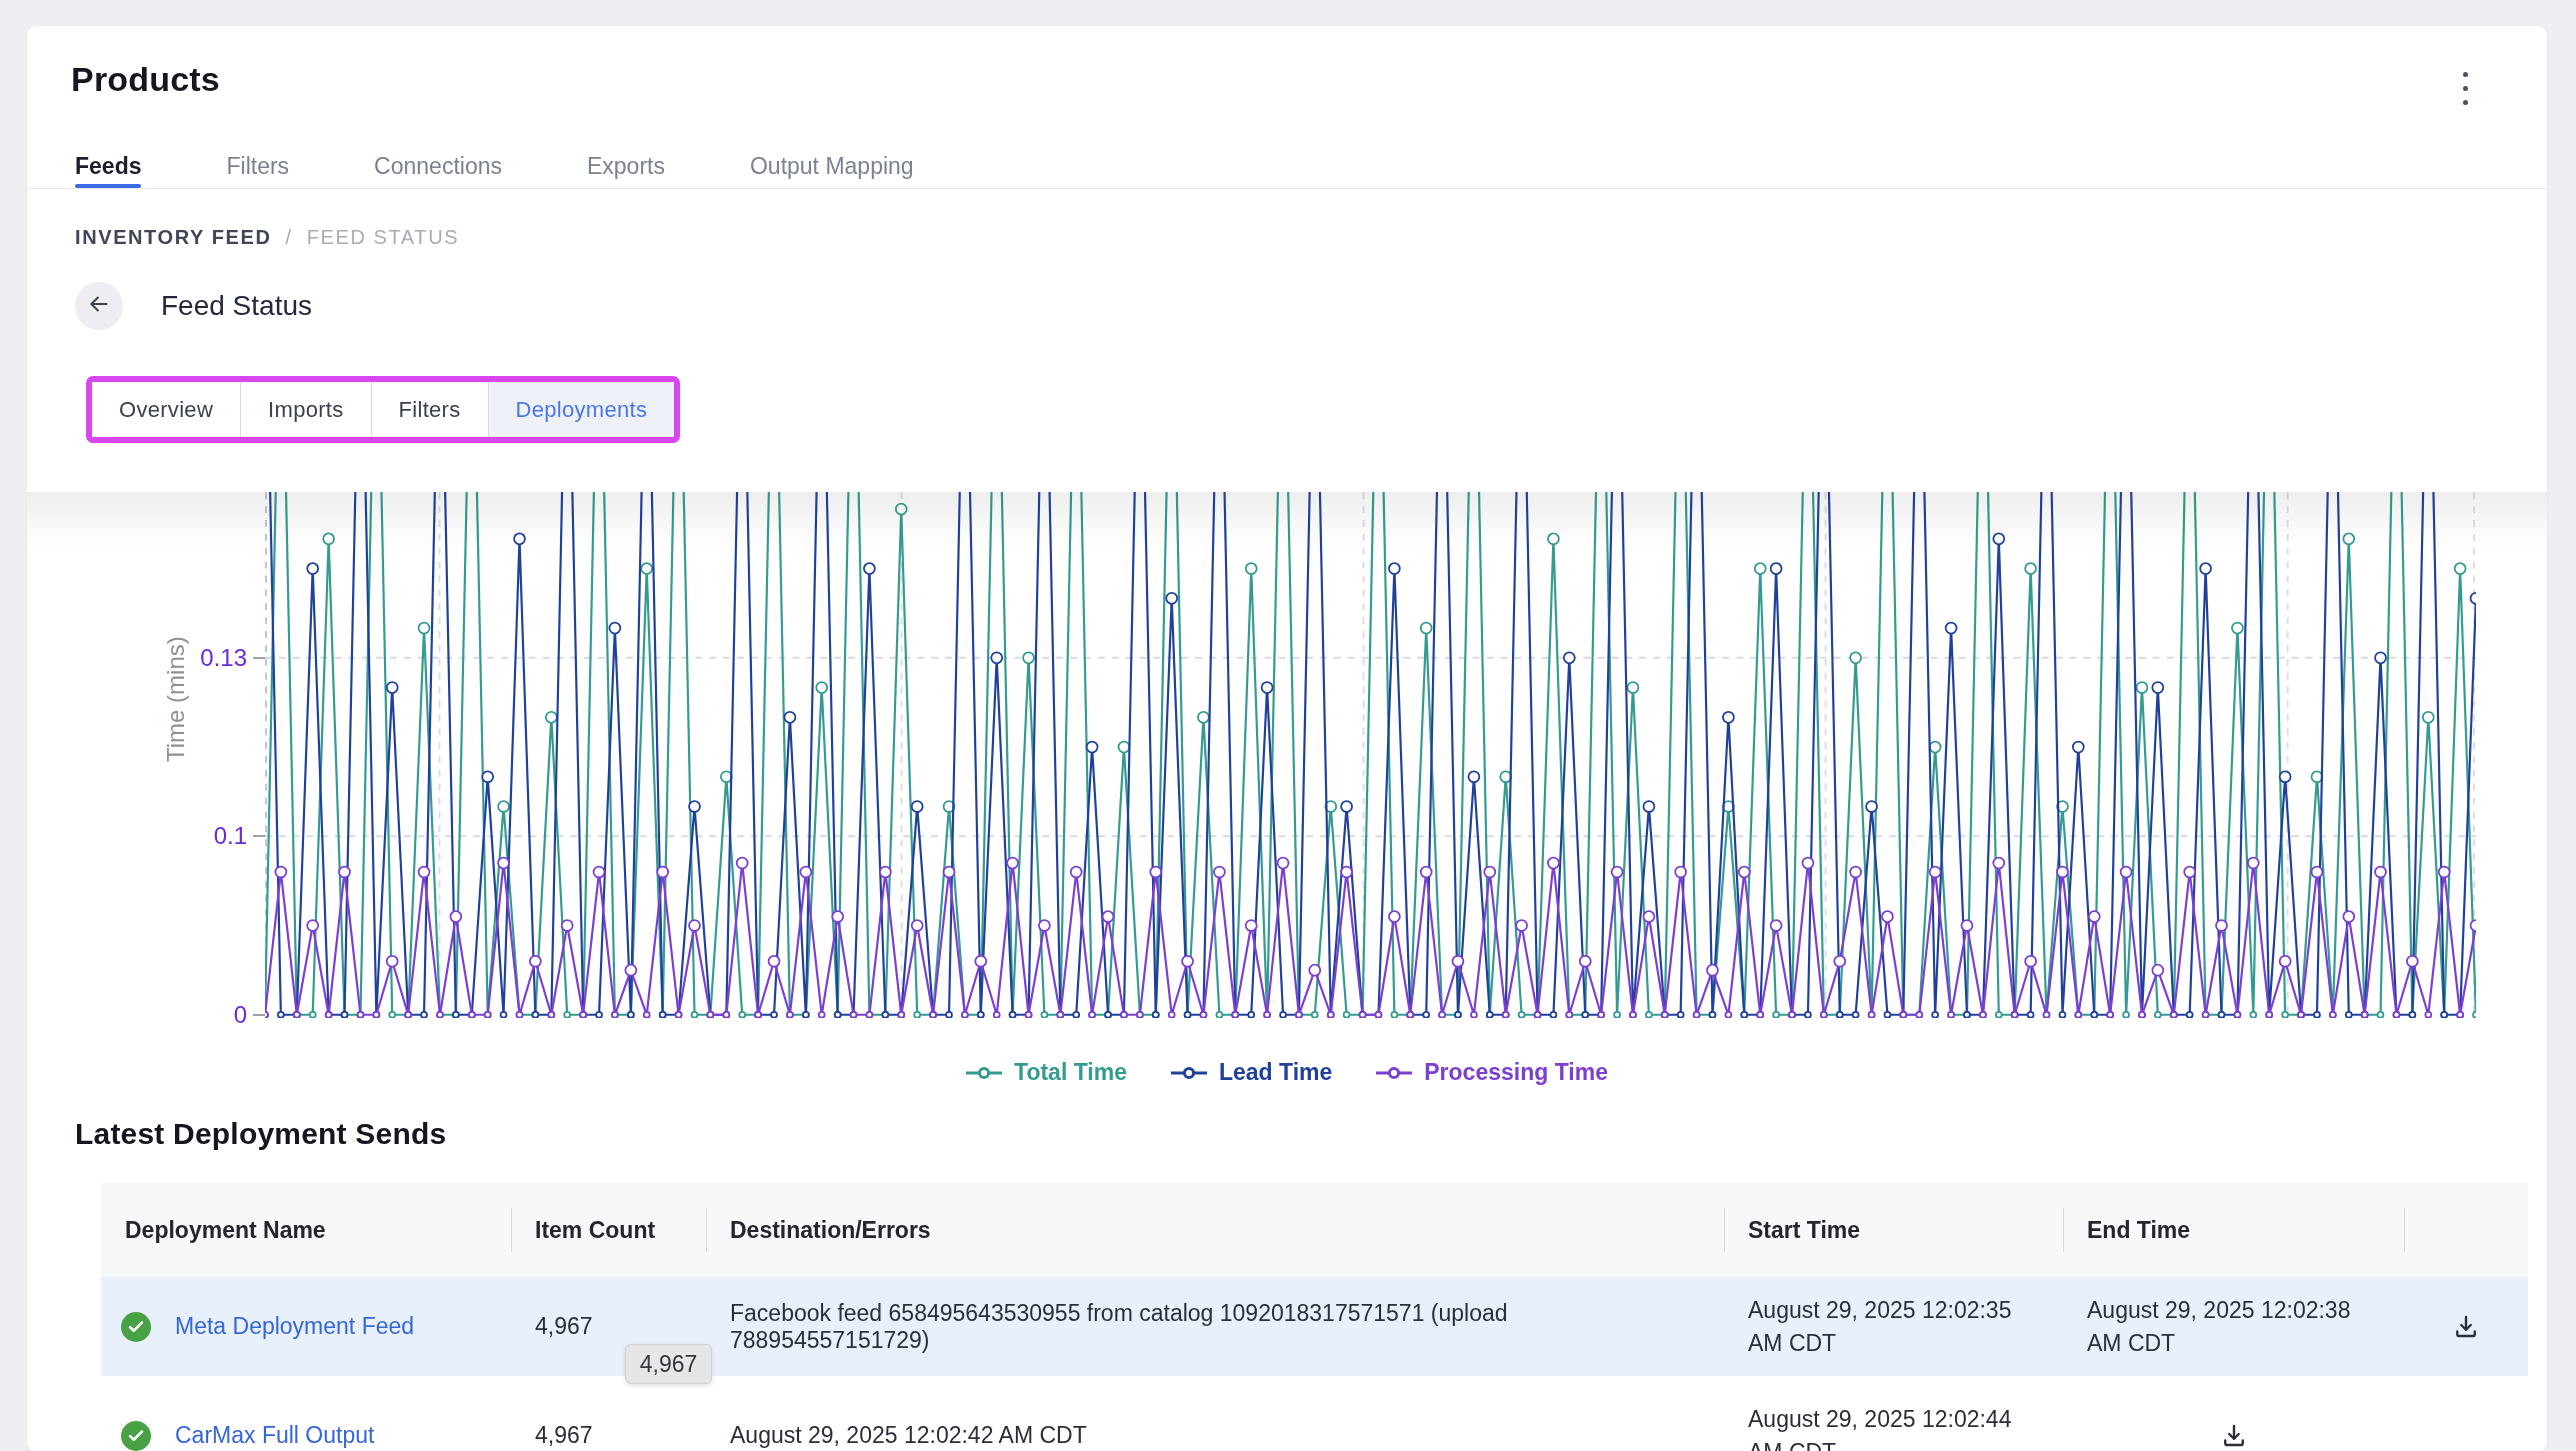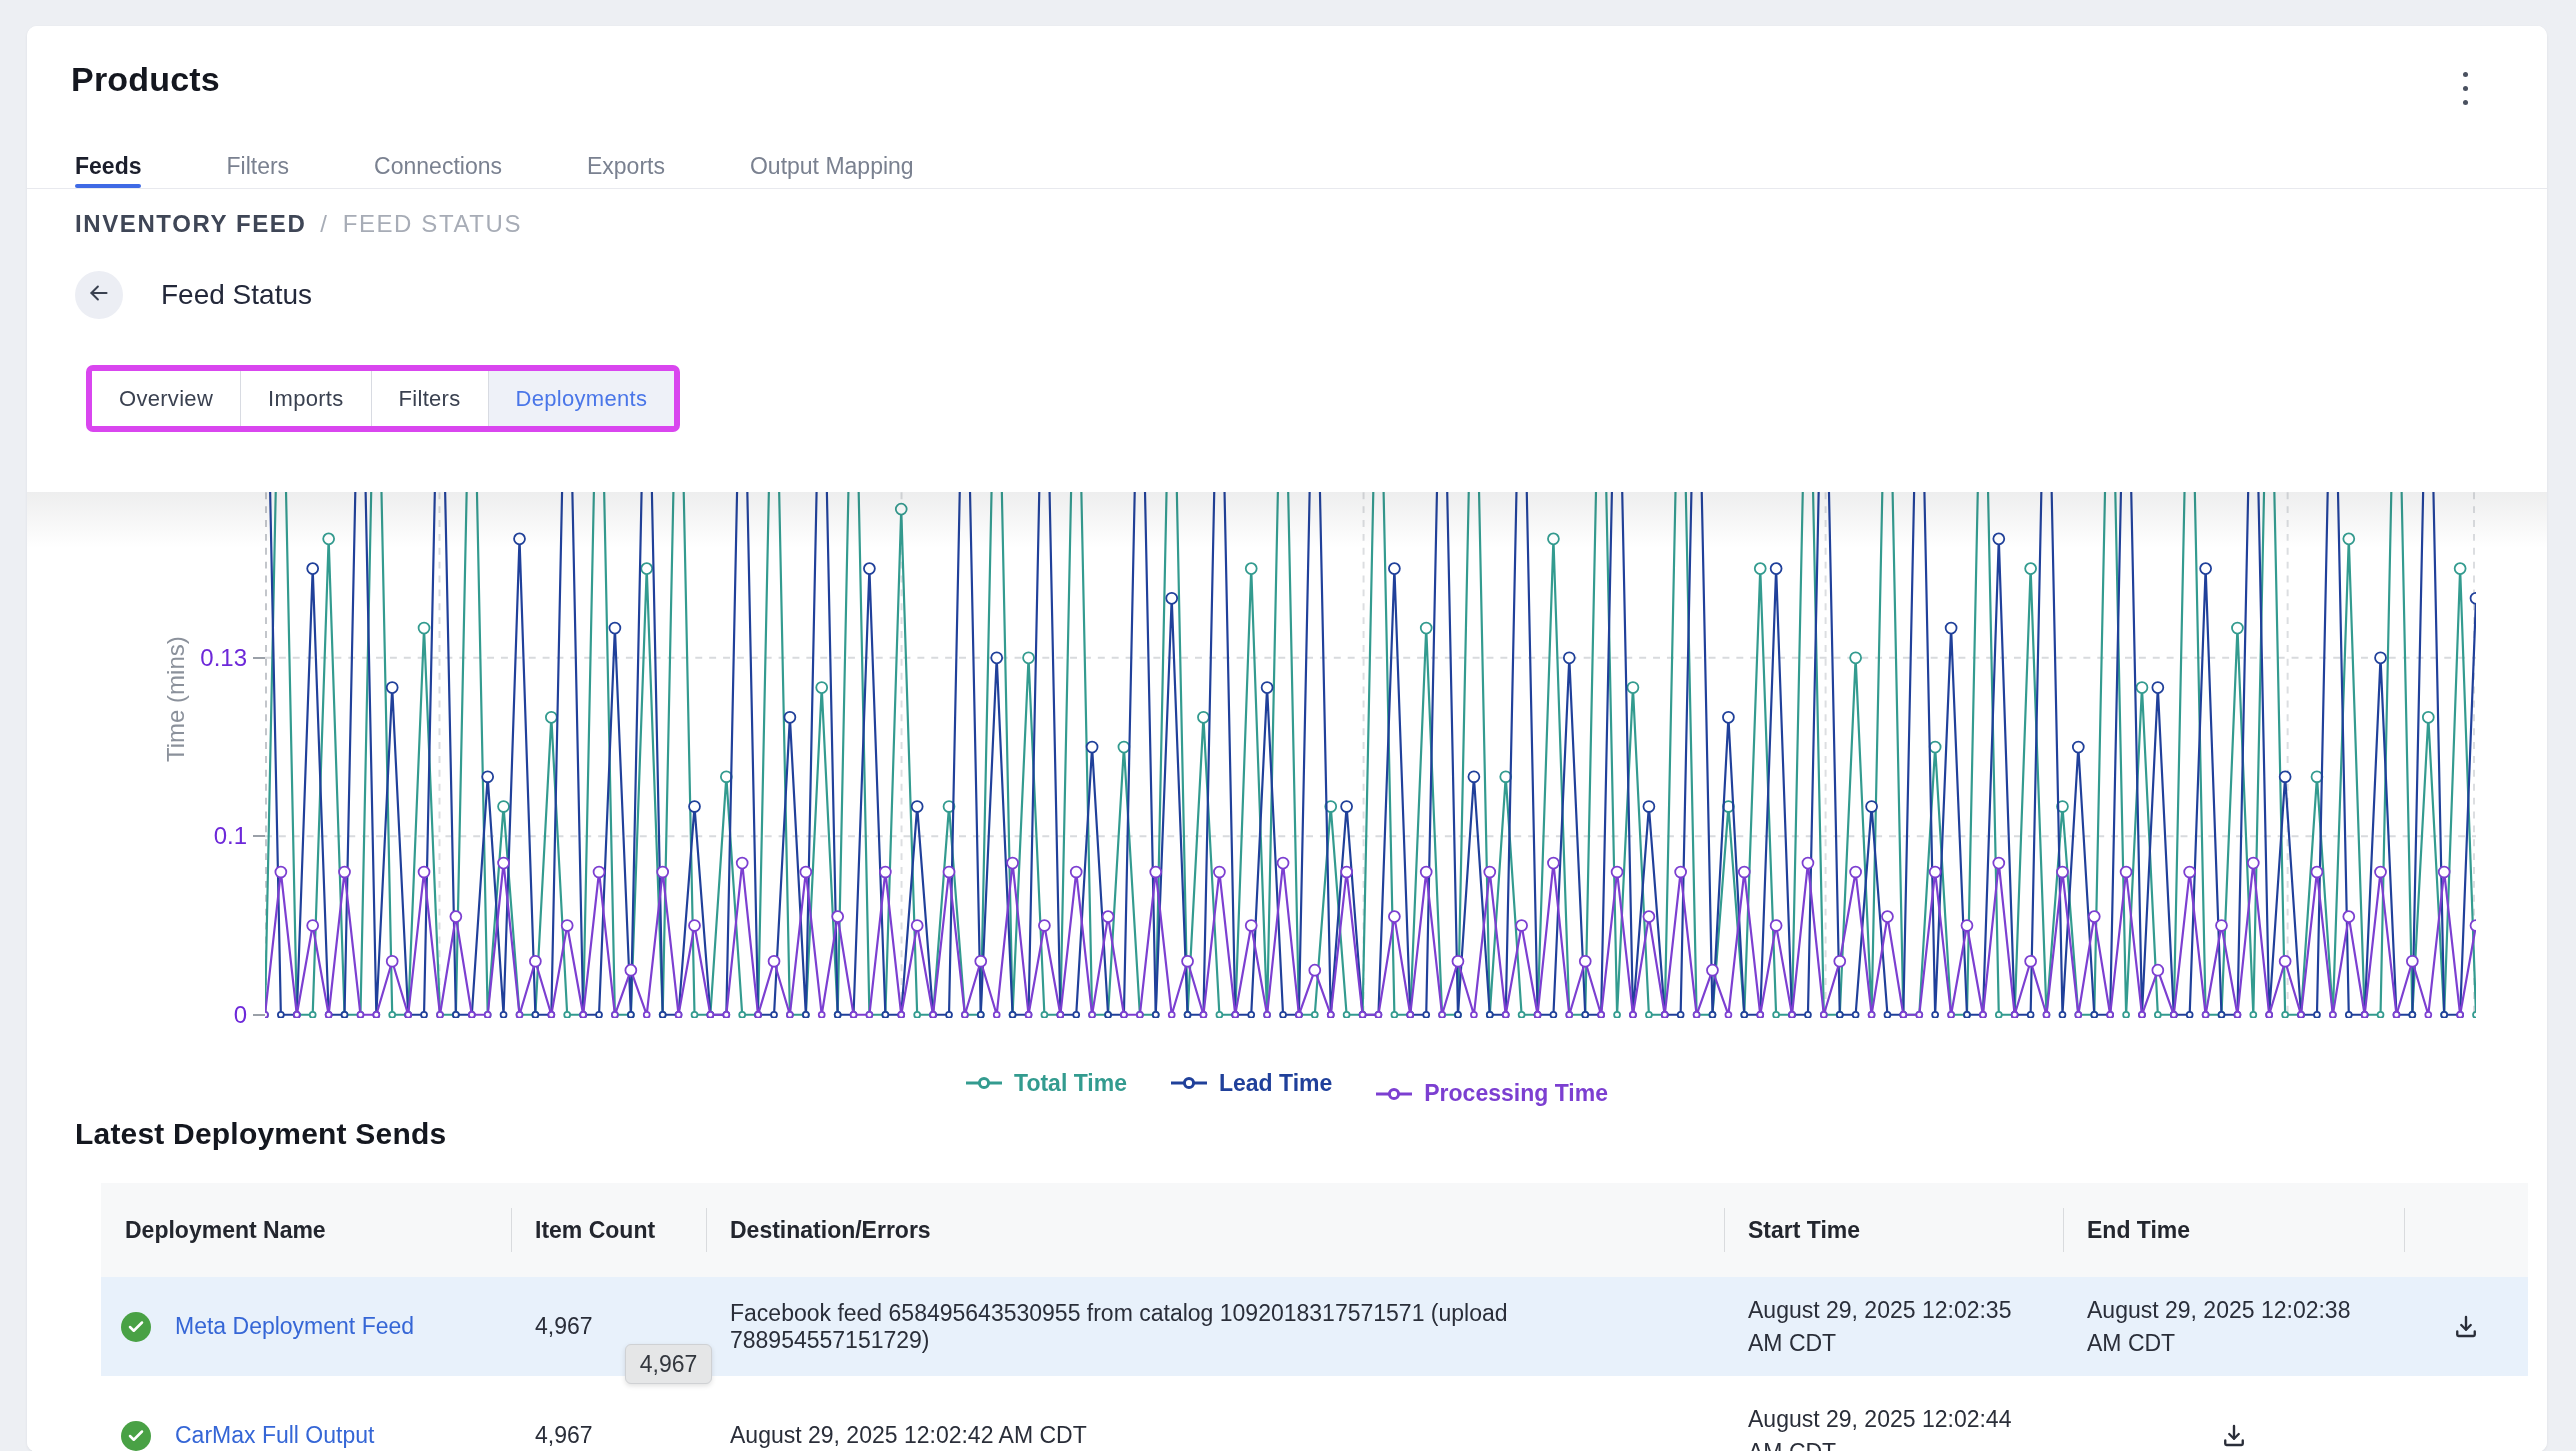--- a/index.html
+++ b/index.html
@@ -16,22 +16,22 @@
   .page-title { font-size:34px; font-weight:700; color:#14171f; letter-spacing:0.2px; }
   .kebab { display:flex; flex-direction:column; gap:9px; padding:10px 8px; cursor:pointer; margin-top:2px; }
   .kebab i { width:5px; height:5px; border-radius:50%; background:#4a5160; }
 
   .tabs { display:flex; gap:85px; padding:0 48px; margin-top:38px; position:relative; }
   .tabs::after { content:''; position:absolute; left:0; right:0; bottom:-1px; height:1px; background:#e8e9ee; }
   .tab { font-size:23px; color:#7a8190; padding-bottom:8px; position:relative; cursor:pointer; white-space:nowrap; }
   .tab.active { color:#1b1e2b; font-weight:600; }
   .tab.active::after { content:''; position:absolute; left:0; right:0; bottom:0; height:4px; background:#3f6ae5; border-radius:2px; z-index:2; }
 
-  .crumbs { display:flex; align-items:center; gap:14px; padding:0 48px; margin-top:22px;
-            font-size:24px; letter-spacing:1.6px; }
+  .crumbs { display:flex; align-items:center; gap:14px; padding:0 48px; margin-top:38px;
+            font-size:20px; letter-spacing:1.6px; }
   .crumb-1 { color:#3f4656; font-weight:700; }
   .crumb-sep, .crumb-2 { color:#a7acb6; font-weight:500; }
 
   .title-row { display:flex; align-items:center; gap:38px; padding:0 48px; margin-top:33px; }
   .back-btn { width:48px; height:48px; border-radius:50%; background:#eceef4; display:flex;
               align-items:center; justify-content:center; cursor:pointer; }
   .feed-title { font-size:28px; font-weight:500; color:#23283a; }
 
   .subtabs { display:inline-flex; margin:46px 0 0 59px; border:6px solid #d946ef; border-radius:7px; overflow:hidden; }
   .subtab { padding:0 27px; height:55px; display:flex; align-items:center; font-size:22px;
@@ -581,21 +581,21 @@
           </svg>
         <span>Total Time</span>
       </div>
       <div class="legend-item" style="color: rgb(32, 64, 154);">
         <svg width="36" height="14" viewBox="0 0 36 14">
             <line x1="0" y1="7" x2="36" y2="7" stroke="currentColor" stroke-width="3.2"></line>
             <circle cx="18" cy="7" r="4.6" fill="#fff" stroke="currentColor" stroke-width="3"></circle>
           </svg>
         <span>Lead Time</span>
       </div>
-      <div class="legend-item" style="color: rgb(124, 63, 209); margin-top: 21px;">
+      <div class="legend-item" style="color: rgb(124, 63, 209);">
         <svg width="36" height="14" viewBox="0 0 36 14">
             <line x1="0" y1="7" x2="36" y2="7" stroke="currentColor" stroke-width="3.2"></line>
             <circle cx="18" cy="7" r="4.6" fill="#fff" stroke="currentColor" stroke-width="3"></circle>
           </svg>
         <span>Processing Time</span>
       </div>
     </div>
   </div>
 
   <div class="table-section">

